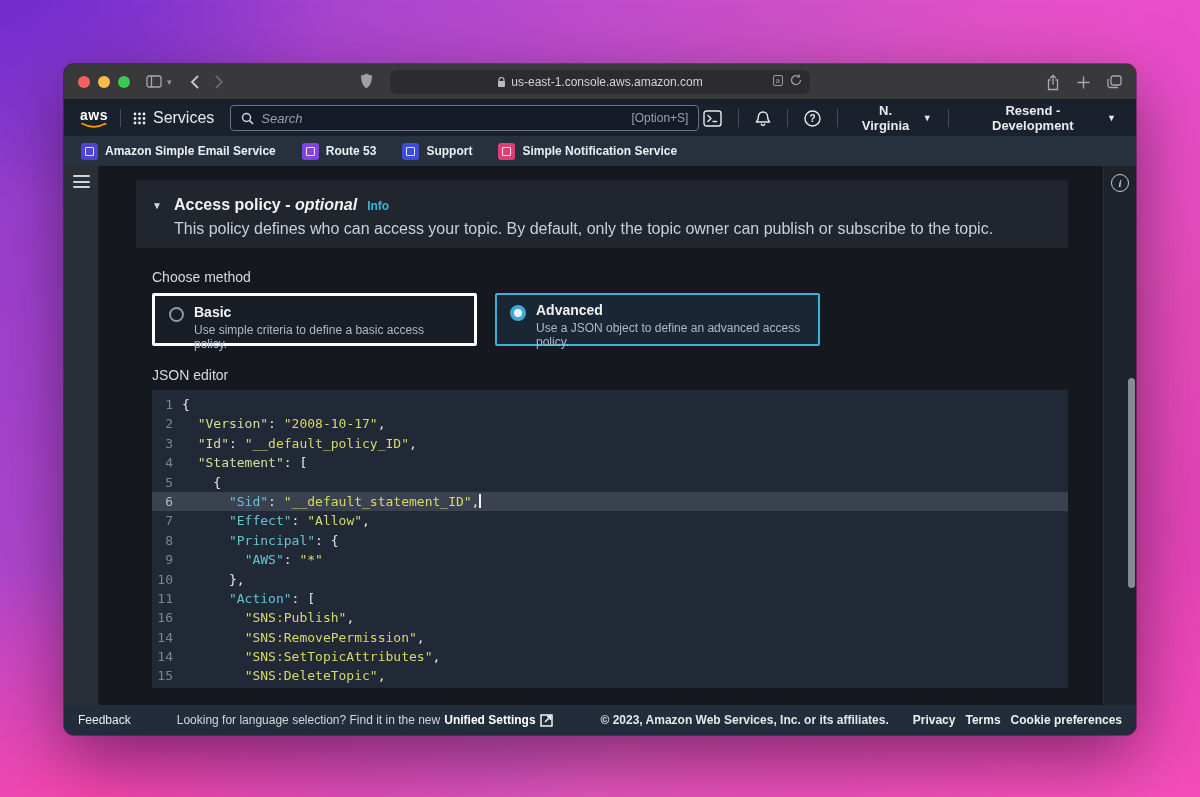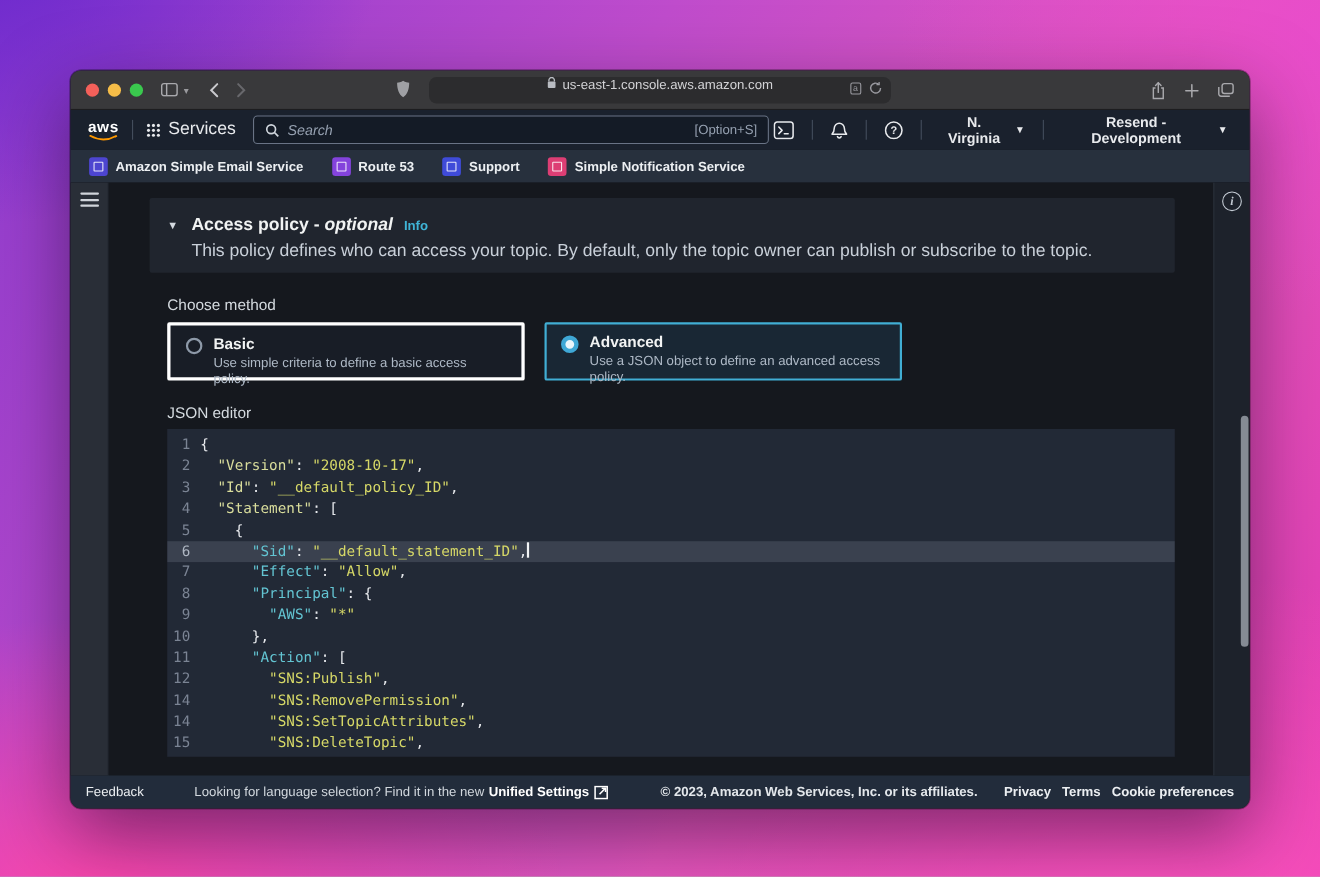--- a/index.html
+++ b/index.html
@@ -29,21 +29,21 @@
   .tl { width:12px; height:12px; border-radius:50%; display:inline-block; }
   .tl.red { background:#f4605a; } .tl.yellow { background:#f6bd48; } .tl.green { background:#3ac94e; }
   .tb-btn { background:none; border:none; color:#a9a9ad; display:inline-flex; align-items:center; cursor:default; padding:0; }
   .tb-sidebar { margin-left:16px; }
   .tb-chev { margin-left:5px; font-size:9px; color:#9a9a9e; }
   .tb-back { margin-left:18px; color:#c9c9cd; }
   .tb-fwd  { margin-left:16px; color:#68686c; }
   .tb-shield { position:absolute; left:296px; top:9px; }
   .url-bar {
     position:absolute; left:326px; top:6px; width:420px; height:24px;
-    background:#2c2c2e; border-radius:7px; display:flex; justify-content:center;
+    background:#2c2c2e; border-radius:7px; display:flex; align-items:center; justify-content:center;
     color:#d3d3d6; font-size:12px;
   }
   .url-bar .lock { margin-right:5px; display:inline-flex; }
   .url-tools { position:absolute; right:8px; top:4px; display:flex; align-items:center; gap:7px; color:#9a9aa0; }
   .mini-badge { font-size:8px; border:1px solid #9a9aa0; border-radius:2px; padding:0 2px; line-height:9px; color:#9a9aa0; }
   .right-tools { position:absolute; right:14px; top:0; height:36px; display:flex; align-items:center; gap:17px; color:#a9a9ad; }
 
   
   .aws-header { height:36px; flex:0 0 36px; background:#1a212d; display:flex; align-items:center; padding:0 16px; color:#e8eaed; position:relative; }
   .aws-logo { display:flex; flex-direction:column; align-items:center; line-height:1; cursor:default; }
@@ -329,21 +329,21 @@
                 <div class="code-line"><span class="gutter">2</span><span class="code"><span class="tok-p">  </span><span class="tok-k1">"Version"</span><span class="tok-p">: </span><span class="tok-s">"2008-10-17"</span><span class="tok-p">,</span></span></div>
                 <div class="code-line"><span class="gutter">3</span><span class="code"><span class="tok-p">  </span><span class="tok-k1">"Id"</span><span class="tok-p">: </span><span class="tok-s">"__default_policy_ID"</span><span class="tok-p">,</span></span></div>
                 <div class="code-line"><span class="gutter">4</span><span class="code"><span class="tok-p">  </span><span class="tok-k1">"Statement"</span><span class="tok-p">: [</span></span></div>
                 <div class="code-line"><span class="gutter">5</span><span class="code"><span class="tok-p">    {</span></span></div>
                 <div class="code-line active"><span class="gutter">6</span><span class="code"><span class="tok-p">      </span><span class="tok-k2">"Sid"</span><span class="tok-p">: </span><span class="tok-s">"__default_statement_ID"</span><span class="tok-p">,</span><span class="cursor"></span></span></div>
                 <div class="code-line"><span class="gutter">7</span><span class="code"><span class="tok-p">      </span><span class="tok-k2">"Effect"</span><span class="tok-p">: </span><span class="tok-s">"Allow"</span><span class="tok-p">,</span></span></div>
                 <div class="code-line"><span class="gutter">8</span><span class="code"><span class="tok-p">      </span><span class="tok-k2">"Principal"</span><span class="tok-p">: {</span></span></div>
                 <div class="code-line"><span class="gutter">9</span><span class="code"><span class="tok-p">        </span><span class="tok-k2">"AWS"</span><span class="tok-p">: </span><span class="tok-s">"*"</span></span></div>
                 <div class="code-line"><span class="gutter">10</span><span class="code"><span class="tok-p">      },</span></span></div>
                 <div class="code-line"><span class="gutter">11</span><span class="code"><span class="tok-p">      </span><span class="tok-k2">"Action"</span><span class="tok-p">: [</span></span></div>
-                <div class="code-line"><span class="gutter">12</span><span class="code"><span class="tok-p">        </span><span class="tok-s">"SNS:Publish"</span><span class="tok-p">,</span></span></div>
+                <div class="code-line"><span class="gutter">16</span><span class="code"><span class="tok-p">        </span><span class="tok-s">"SNS:Publish"</span><span class="tok-p">,</span></span></div>
                 <div class="code-line"><span class="gutter">14</span><span class="code"><span class="tok-p">        </span><span class="tok-s">"SNS:RemovePermission"</span><span class="tok-p">,</span></span></div>
                 <div class="code-line"><span class="gutter">14</span><span class="code"><span class="tok-p">        </span><span class="tok-s">"SNS:SetTopicAttributes"</span><span class="tok-p">,</span></span></div>
                 <div class="code-line"><span class="gutter">15</span><span class="code"><span class="tok-p">        </span><span class="tok-s">"SNS:DeleteTopic"</span><span class="tok-p">,</span></span></div>
               </div>
           </div>
         </div>
 
         <div class="help-strip">
           <button class="info-circle">i</button>
         </div>

